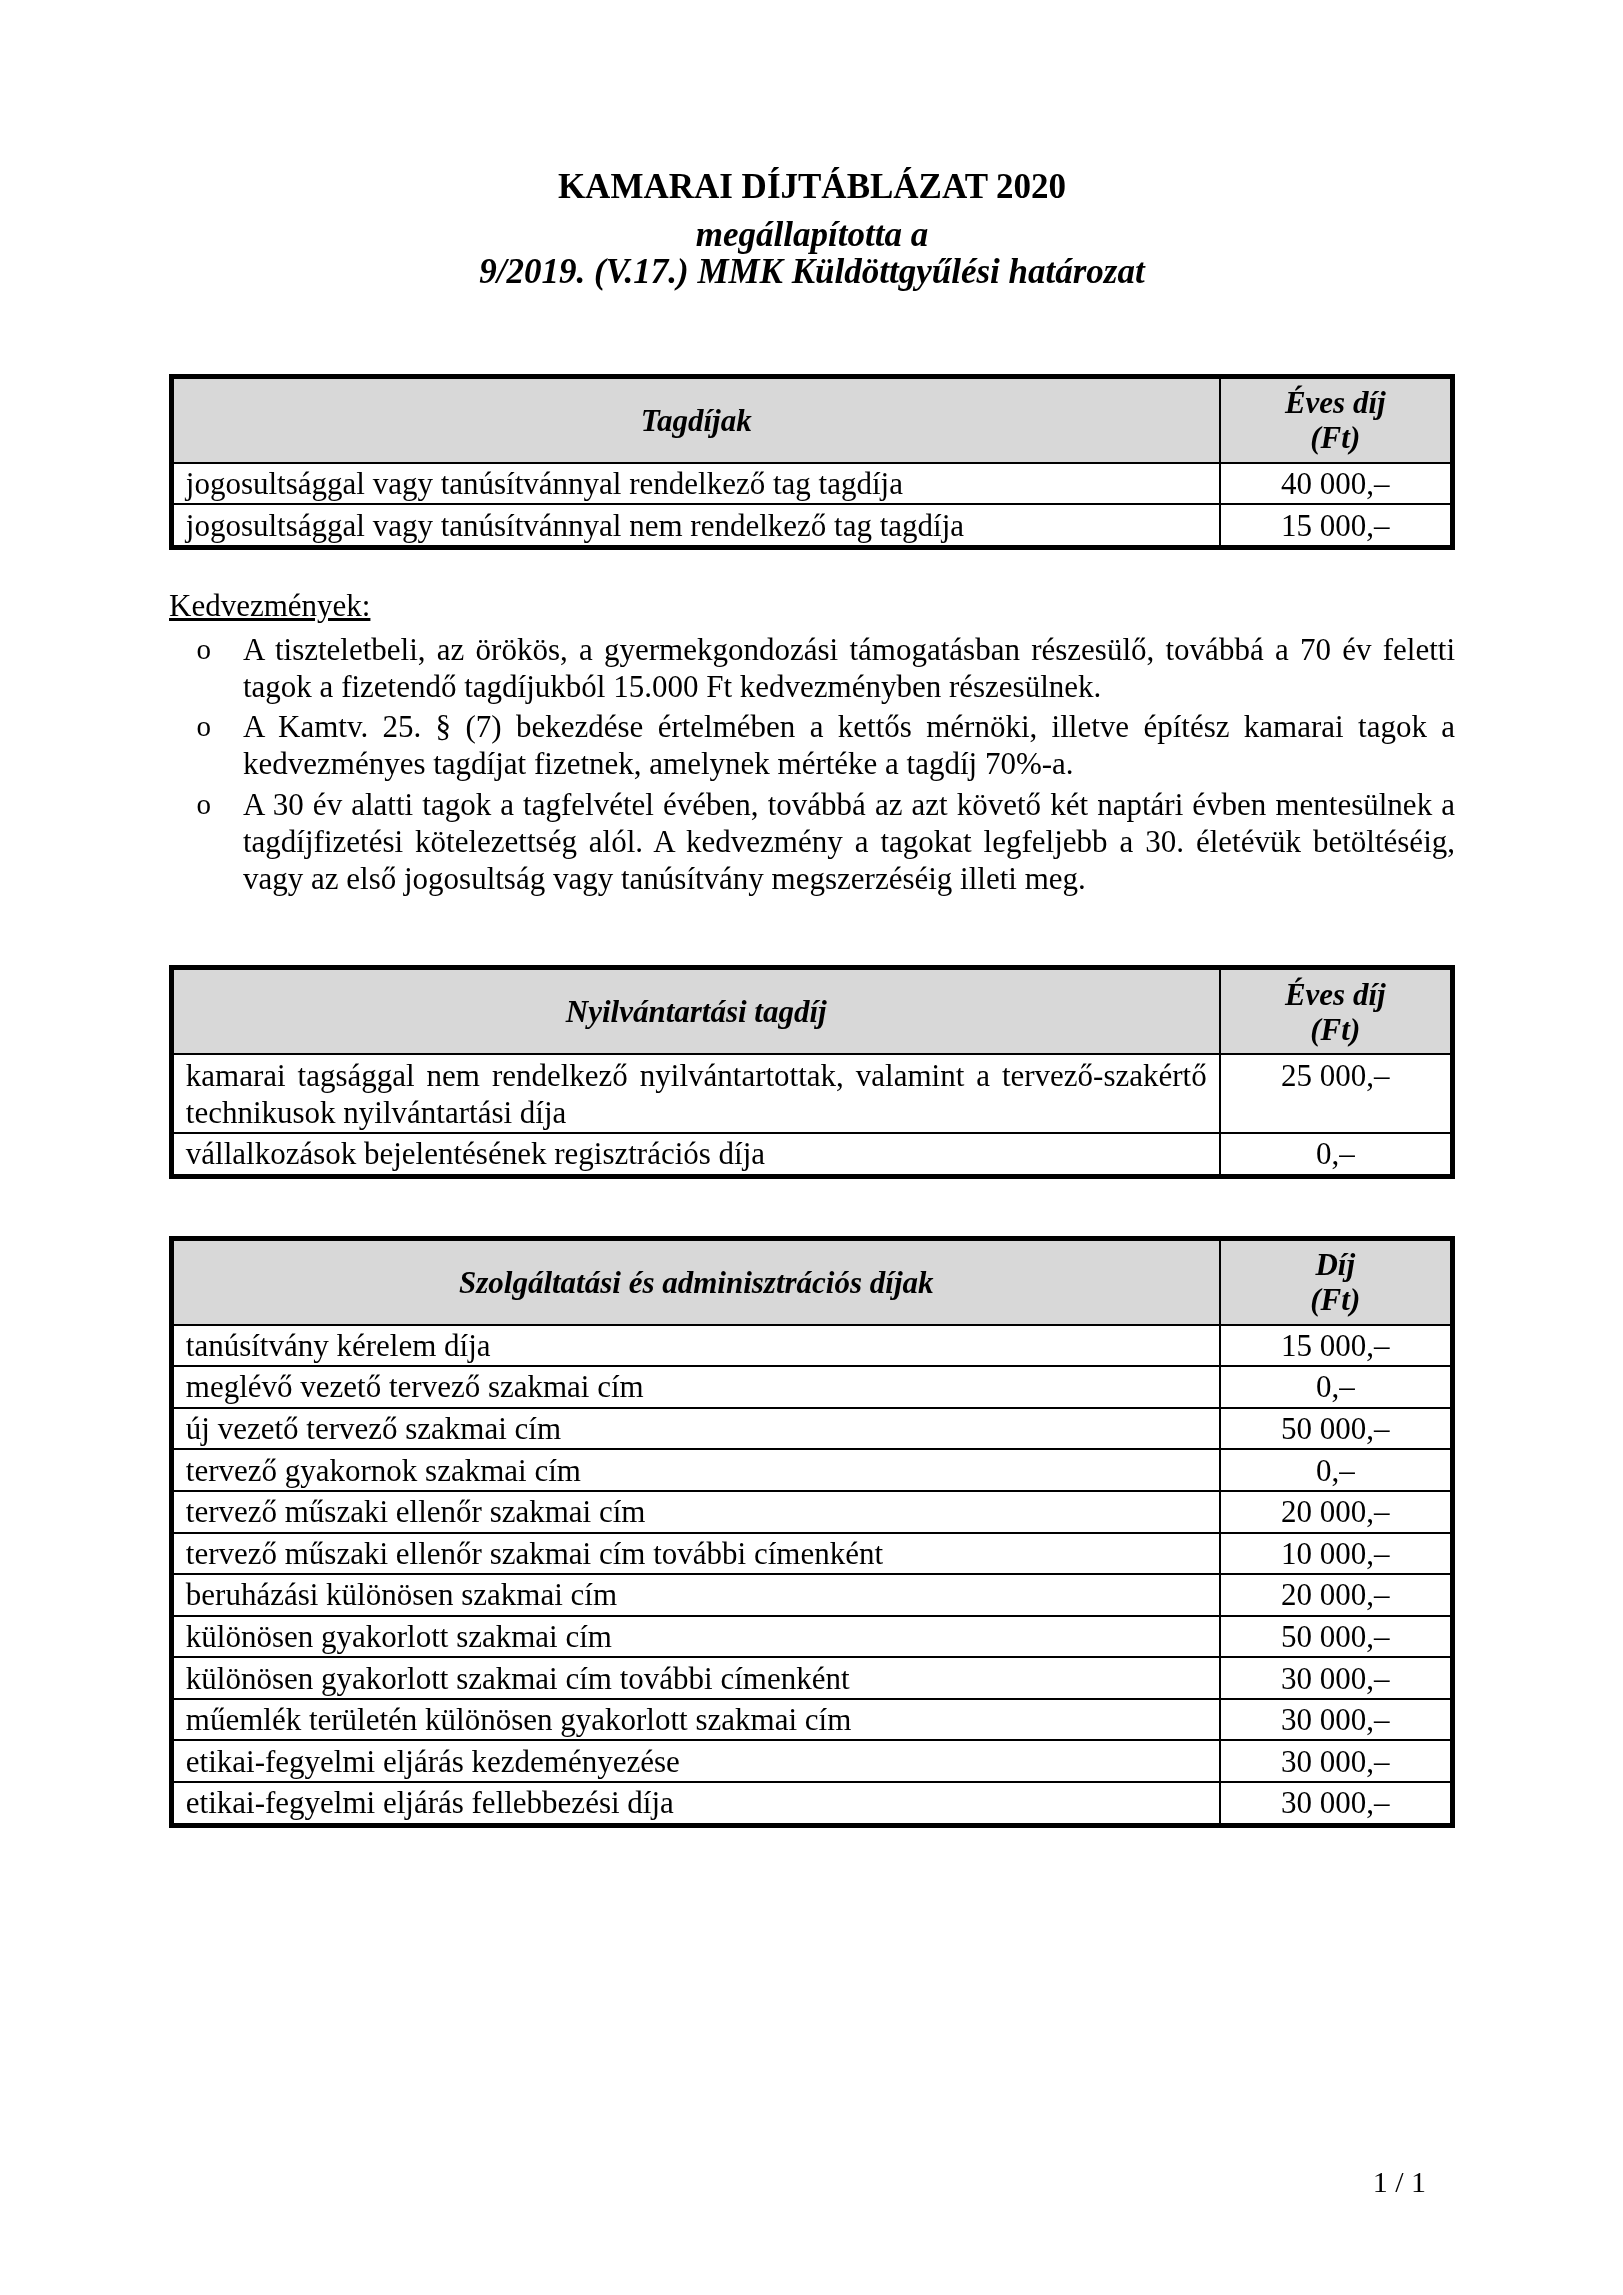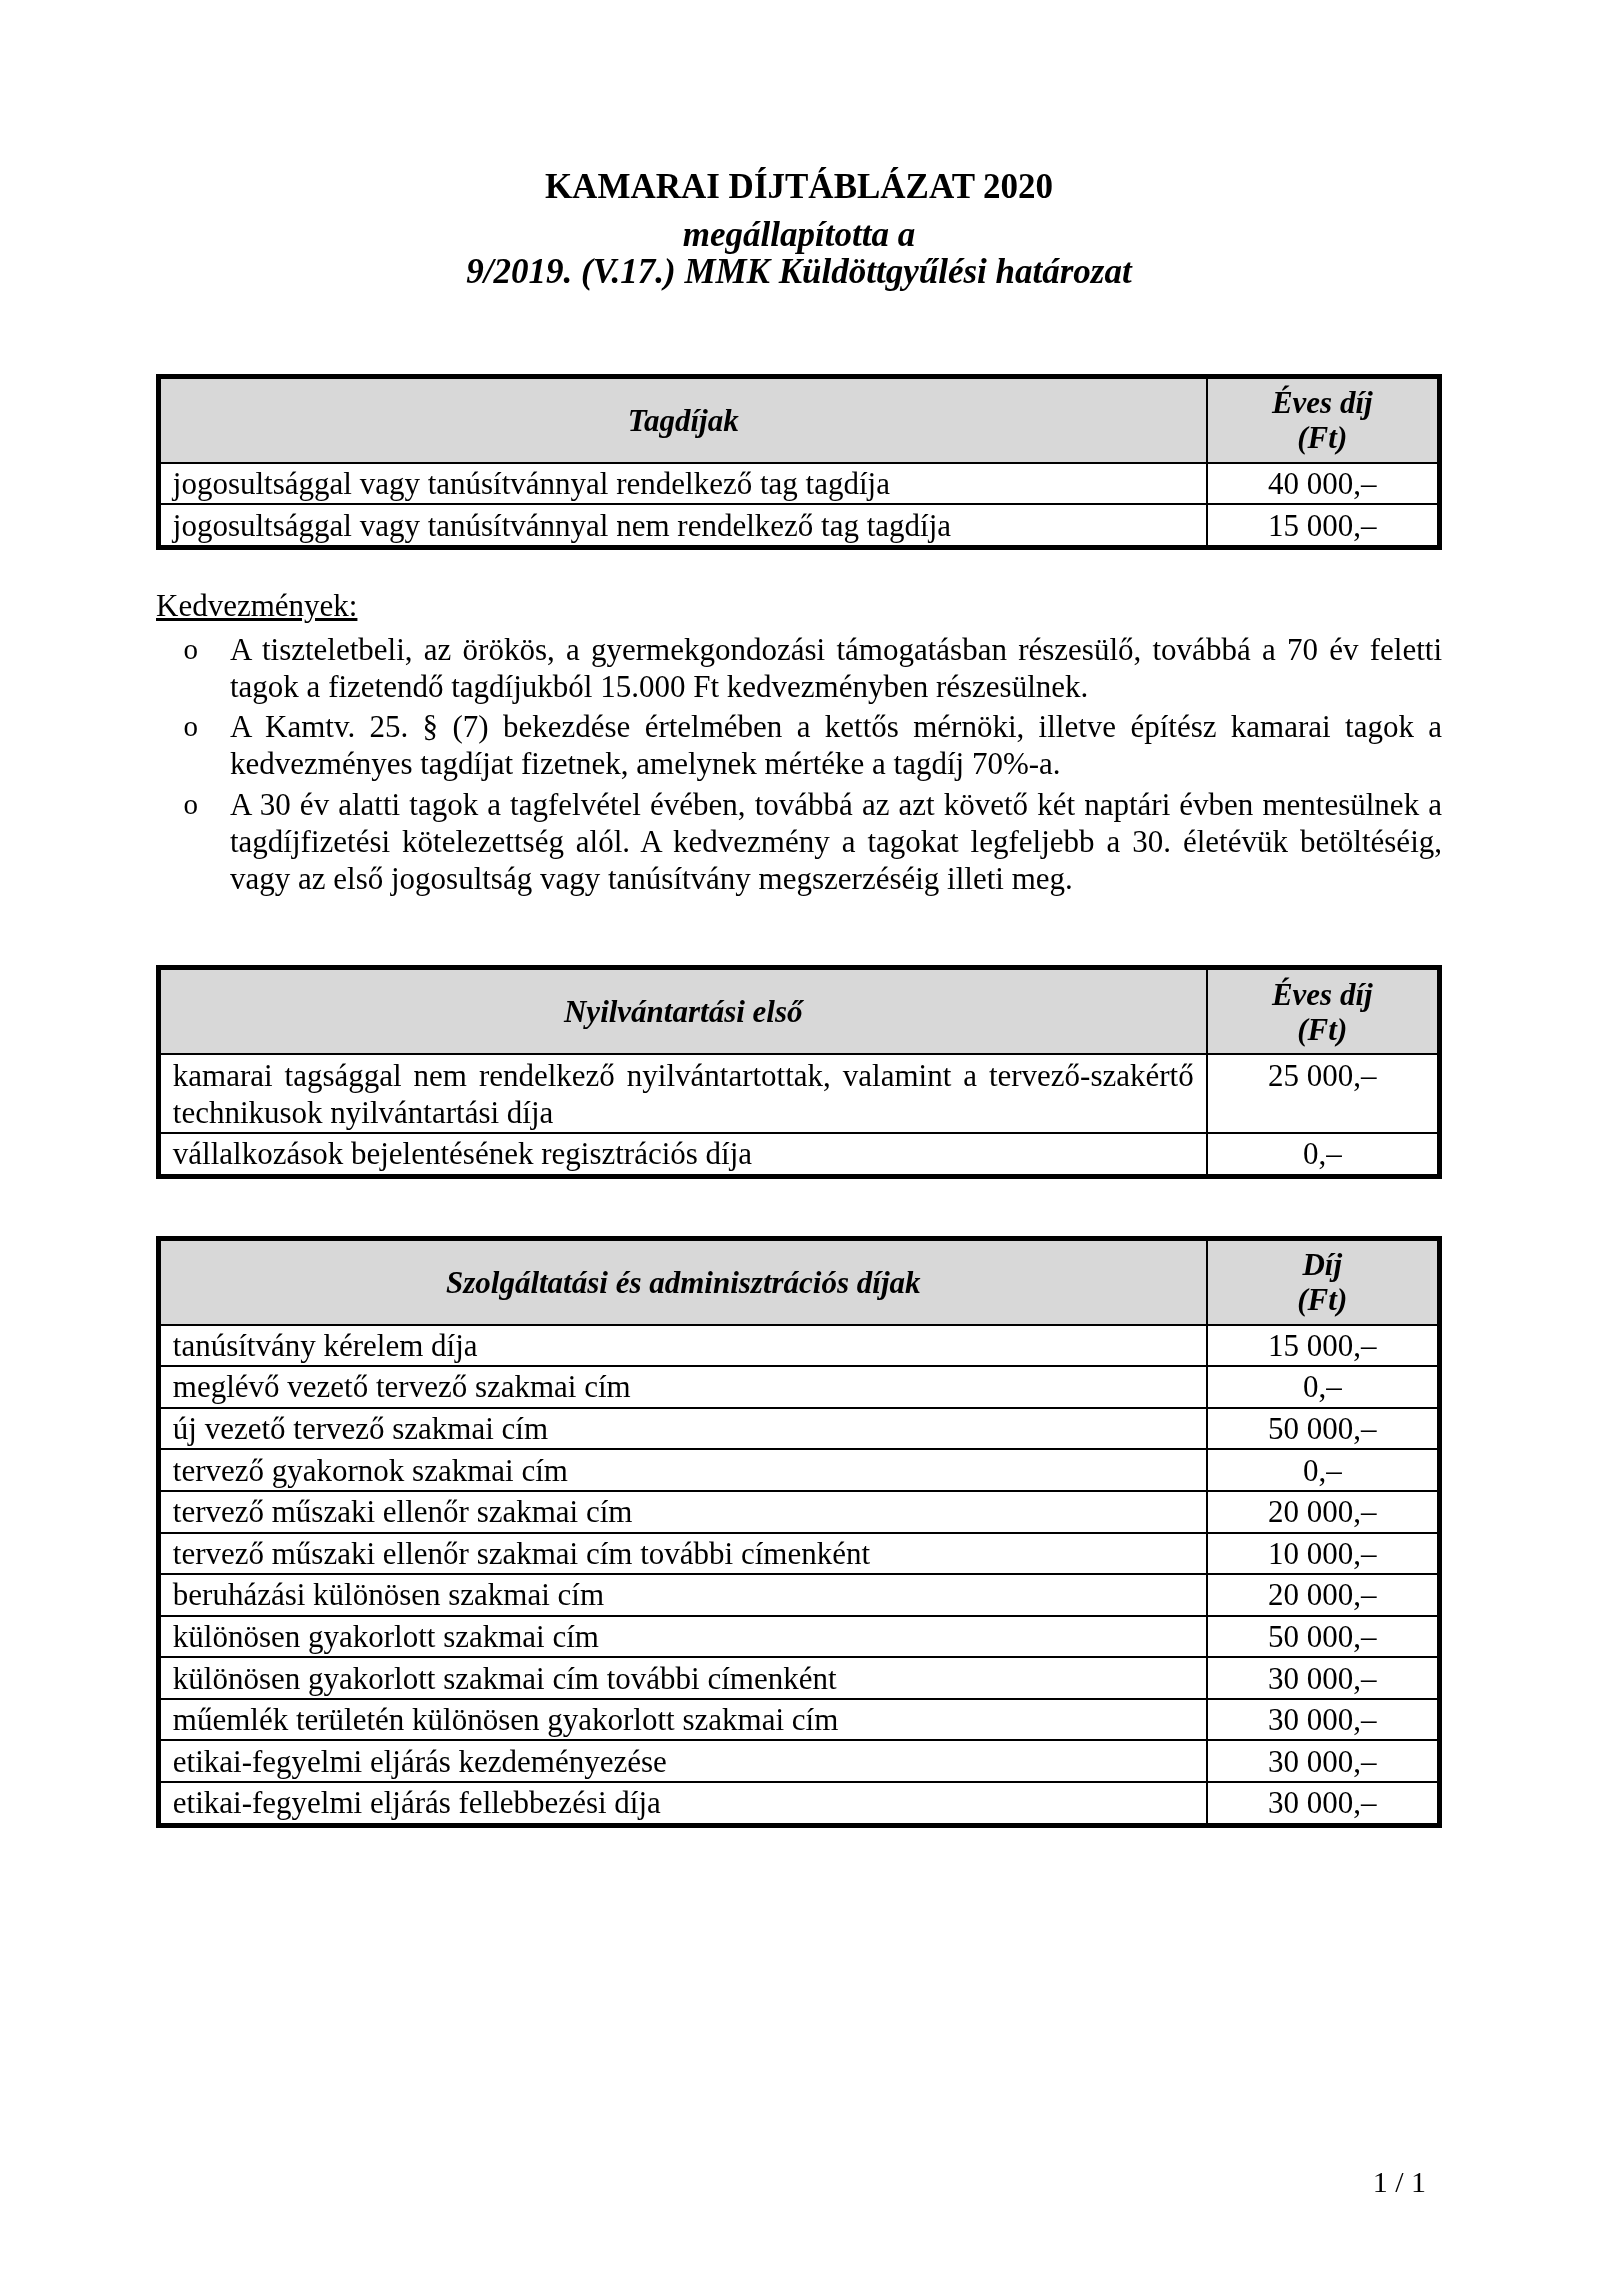--- a/index.html
+++ b/index.html
@@ -9,21 +9,21 @@
   }
   body {
     width: 1623px;
     height: 2295px;
     position: relative;
     font-family: "Liberation Serif", "DejaVu Serif", serif;
     color: #000000;
   }
   .page-content {
     position: absolute;
-    left: 156px;
+    left: 169px;
     top: 0;
     width: 1286px;
   }
   .doc-title {
     margin-top: 165px;
     text-align: center;
     font-size: 35px;
     font-weight: bold;
     line-height: 43px;
   }
@@ -157,21 +157,21 @@
       <li><span class="marker">o</span><span class="li-text">A 30 év alatti tagok a tagfelvétel évében, továbbá az azt követő két naptári évben mentesülnek a tagdíjfizetési kötelezettség alól. A kedvezmény a tagokat legfeljebb a 30. életévük betöltéséig, vagy az első jogosultság vagy tanúsítvány megszerzéséig illeti meg.</span></li>
     </ul>
 
   <table class="fee-table vtop-prices" id="table-registry">
     <colgroup>
         <col class="col-label">
         <col class="col-price">
       </colgroup>
     <thead>
       <tr>
-        <th class="cell-title">Nyilvántartási első</th>
+        <th class="cell-title">Nyilvántartási tagdíj</th>
         <th class="cell-price-header">Éves díj
 (Ft)</th>
       </tr>
     </thead>
     <tbody>
         <tr>
           <td class="cell-label">kamarai tagsággal nem rendelkező nyilvántartottak, valamint a tervező-szakértő technikusok nyilvántartási díja</td>
           <td class="cell-price">25 000,–</td>
         </tr>
         <tr>

